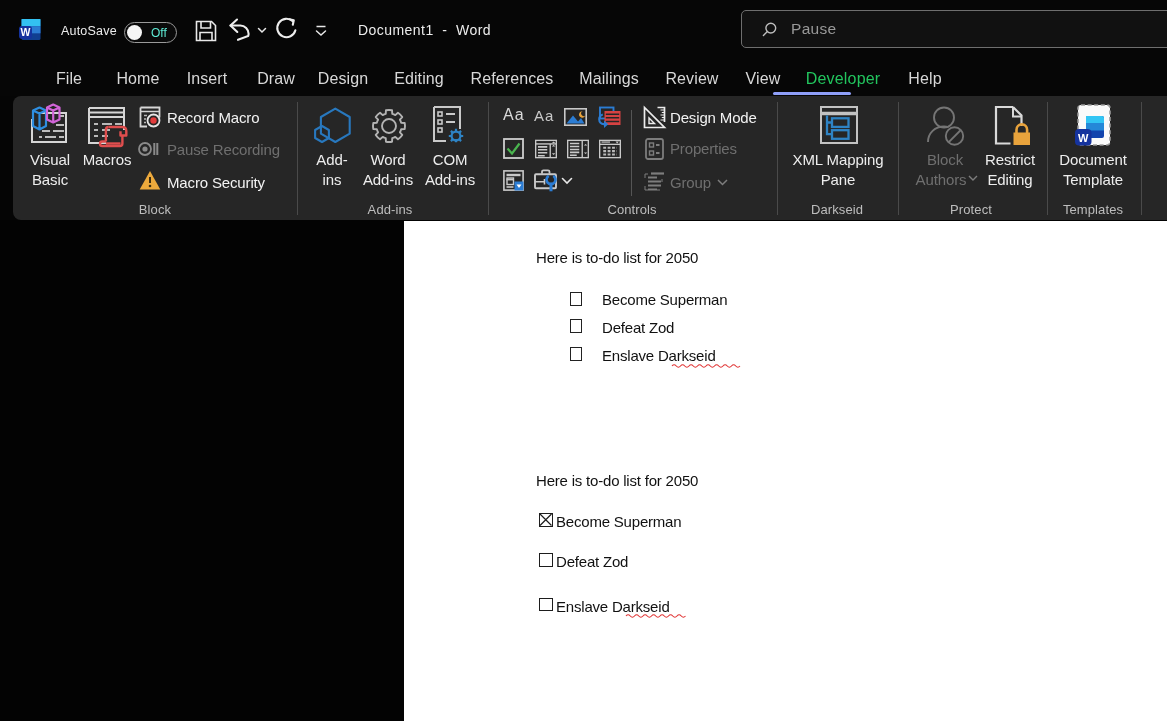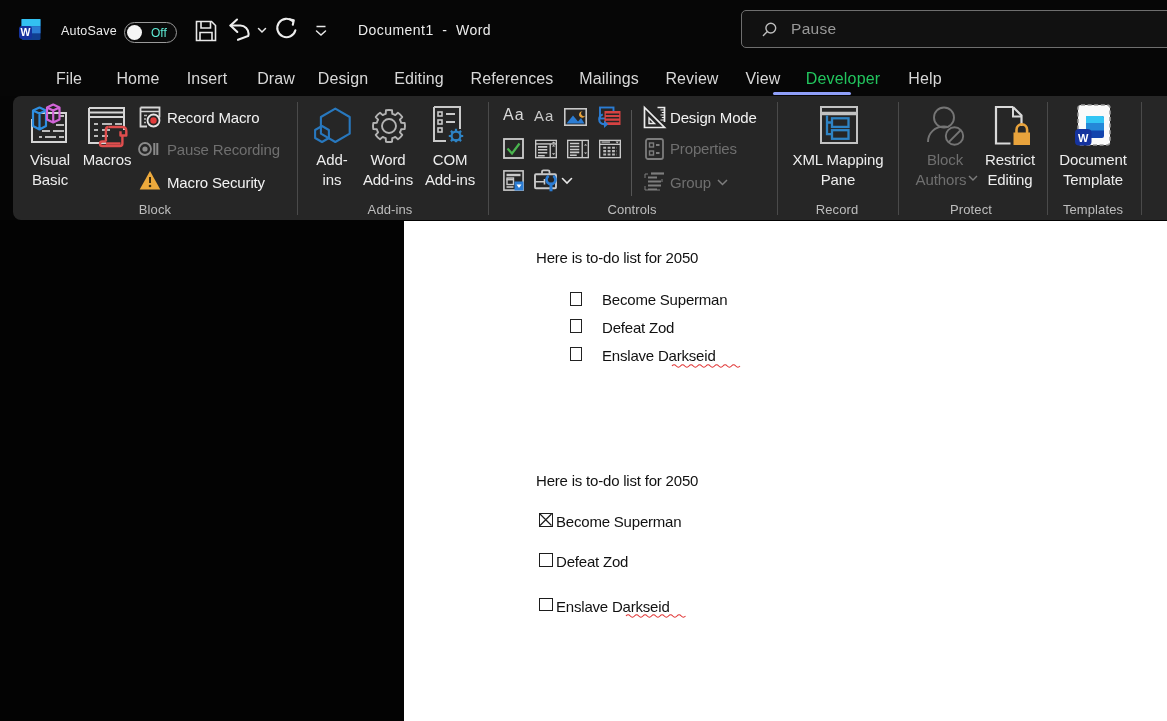--- a/index.html
+++ b/index.html
@@ -83,21 +83,21 @@
   <div class="sep" style="left:284px"></div>
   <div class="sep" style="left:475px"></div>
   <div class="sep" style="left:764px"></div>
   <div class="sep" style="left:885px"></div>
   <div class="sep" style="left:1034px"></div>
   <div class="sep" style="left:1128px"></div>
   <div class="sep" style="left:618px;top:14px;height:86px;background:#555"></div>
   <div class="glabel" style="left:142px">Block</div>
   <div class="glabel" style="left:377px">Add-ins</div>
   <div class="glabel" style="left:619px">Controls</div>
-  <div class="glabel" style="left:824px">Record</div>
+  <div class="glabel" style="left:824px">Darkseid</div>
   <div class="glabel" style="left:958px">Protect</div>
   <div class="glabel" style="left:1080px">Templates</div>
 </div>
 
 <svg width="40" height="42" viewBox="0 0 40 42" style="left:30px;top:103px" fill="none">
   <path d="M8 10 h28 v29 h-34 v-23" stroke="#d6d6d6" stroke-width="2"></path>
   <path d="M30 13 h4 M26 22 h8 M12 28 h8 M23 28 h11 M9 34 h3 M15 34 h11 M29 34 h5" stroke="#bdbdbd" stroke-width="2"></path>
   <path d="M3 7.5 L9.5 4.5 L16 7.5 V23 L9.5 26.5 L3 23 Z M3 7.5 L9.5 10.5 L16 7.5 M9.5 10.5 V26.5" stroke="#2e8ee0" stroke-width="2.2" stroke-linejoin="round"></path>
   <path d="M17 4.5 L23.2 1.5 L29.5 4.5 V16.5 L23.2 19.5 L17 16.5 Z M17 4.5 L23.2 7.5 L29.5 4.5 M23.2 7.5 V19.5" stroke="#d264d8" stroke-width="2.2" stroke-linejoin="round"></path>
 </svg>

